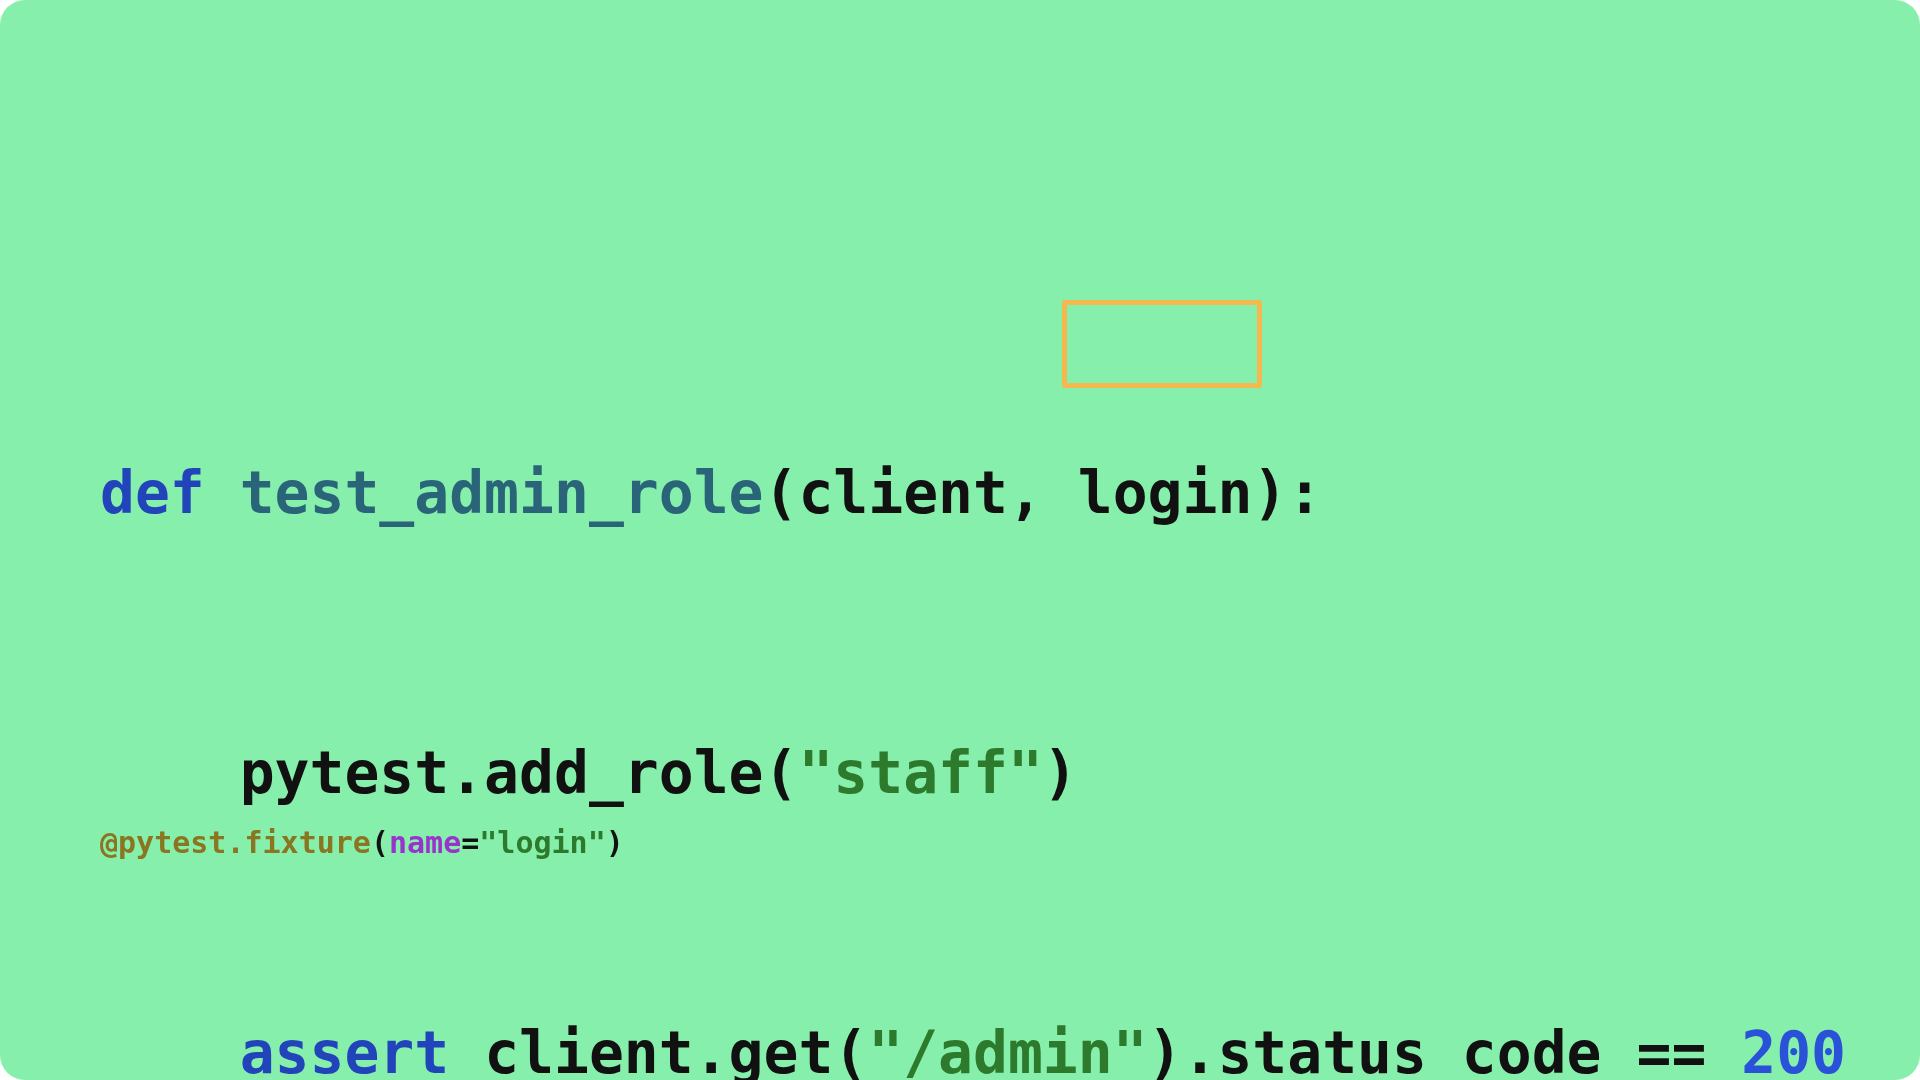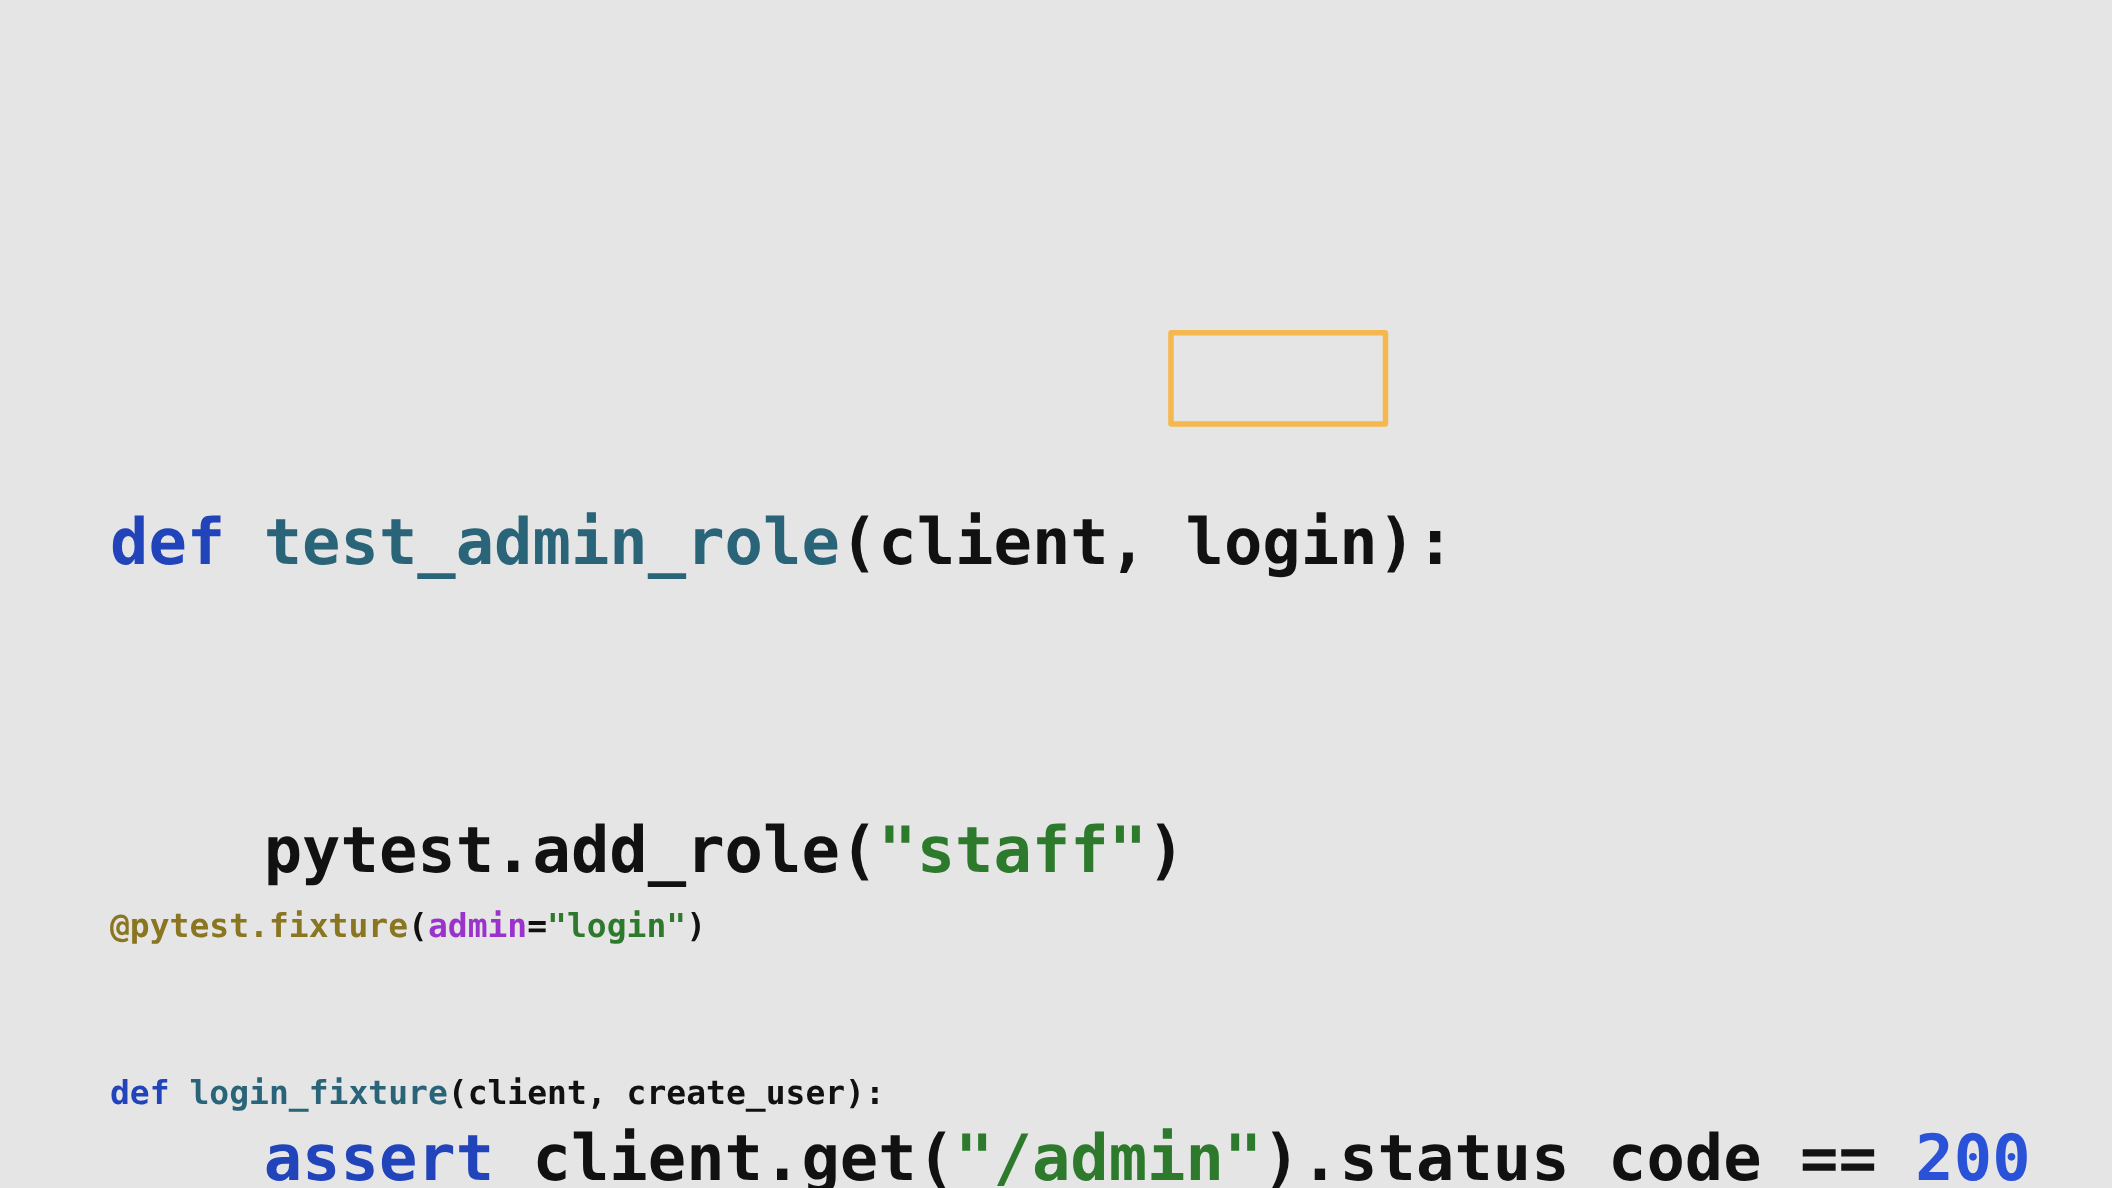--- a/index.html
+++ b/index.html
@@ -14,21 +14,22 @@
     font-family: "DejaVu Sans Mono", "Liberation Mono", monospace;
     overflow: hidden;
     position: relative;
   }
 
   
   #canvas {
     position: relative;
     width: 1920px;
     height: 1080px;
-    background: #e5e5e5;
+    background: #86efac;
+    border-radius: 25px;
   }
 
   
   .code-block {
     position: absolute;
     white-space: pre;
     font-family: "DejaVu Sans Mono", "Liberation Mono", monospace;
     font-weight: bold;
     color: #111111;
   }
@@ -89,23 +90,22 @@
 
     <span class="code-line"><span class="tok-plain">    </span><span class="tok-plain">pytest.add_role(</span><span class="tok-string">"staff"</span><span class="tok-plain">)</span></span>
 
     <span class="code-line"><span class="tok-plain">    </span><span class="tok-keyword">assert</span><span class="tok-plain"> </span><span class="tok-plain">client.get(</span><span class="tok-string">"/admin"</span><span class="tok-plain">).status_code</span><span class="tok-plain"> </span><span class="tok-operator">==</span><span class="tok-plain"> </span><span class="tok-number">200</span></span>
   </div>
 
   <div id="param-highlight-box"></div>
 
   <div class="code-block" id="fixture-code-block">
 
-    <span class="code-line"><span class="tok-decorator">@pytest.fixture</span><span class="tok-plain">(</span><span class="tok-kwarg">admin</span><span class="tok-plain">=</span><span class="tok-string">"login"</span><span class="tok-plain">)</span></span>
+    <span class="code-line"><span class="tok-decorator">@pytest.fixture</span><span class="tok-plain">(</span><span class="tok-kwarg">name</span><span class="tok-plain">=</span><span class="tok-string">"login"</span><span class="tok-plain">)</span></span>
 
-    <span class="code-line"><span class="tok-keyword">def</span><span class="tok-plain"> </span><span class="tok-funcname">login_fixture</span><span class="tok-plain">(client, create_user):</span></span>
 
     
 
     
 
     
   </div>
 
 </div>
 

